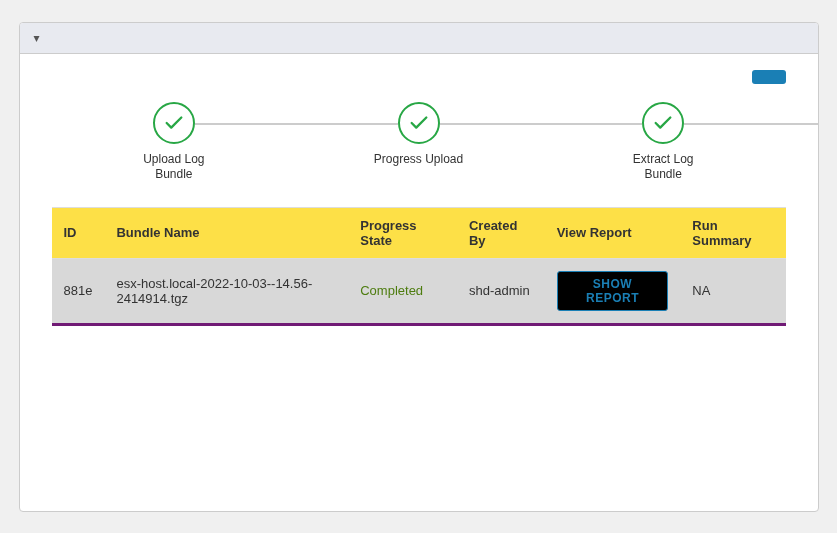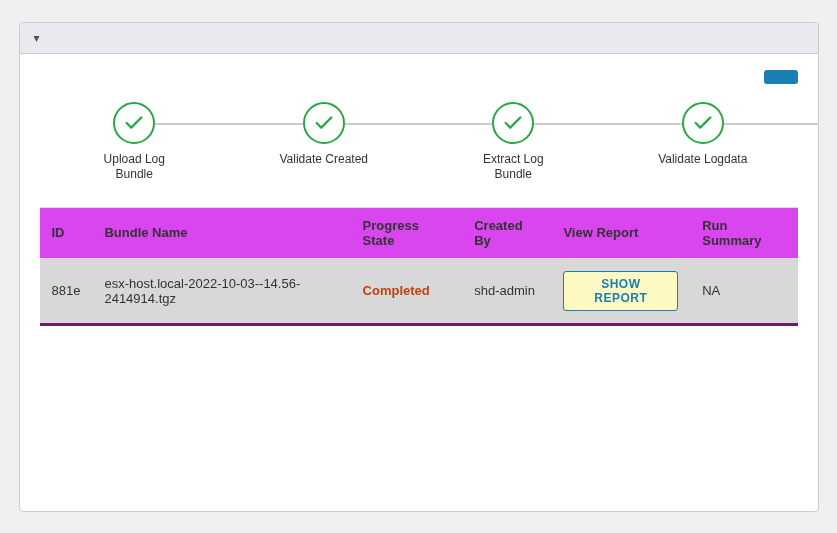--- a/index.html
+++ b/index.html
@@ -32,21 +32,21 @@
     .card-header-title {
       font-size: 14px;
       font-weight: 600;
       color: #333;
     }
     .chevron-icon {
       font-size: 12px;
       color: #555;
     }
     .card-body {
-      padding: 16px 20px;
+      padding: 16px 32px;
     }
     .refresh-row {
       display: flex;
       justify-content: flex-end;
       margin-bottom: 18px;
     }
     .refresh-btn {
       background: #1a7fb5;
       color: #fff;
       border: none;
@@ -122,47 +122,47 @@
       max-width: 110px;
     }
 
     
     .data-table {
       width: 100%;
       border-collapse: collapse;
       font-size: 13px;
     }
     .data-table thead tr {
-      background: #d946ef;
+      background: #fde047;
       border-top: 1px solid #ddd;
       border-bottom: 1px solid #ddd;
     }
     .data-table thead th {
       padding: 10px 12px;
       text-align: left;
       font-weight: 600;
       color: #333;
       font-size: 13px;
     }
     .data-table tbody tr {
       background: #d8d8d8;
       border-bottom: 3px solid #701a75;
     }
     .data-table tbody td {
       padding: 12px 12px;
       color: #333;
       vertical-align: middle;
     }
     .completed-text {
-      color: #c2410c;
-      font-weight: 700;
+      color: #4d7c0f;
+      font-weight: 400;
     }
     .show-report-btn {
       border: 1px solid #1a7fb5;
-      background: #fef9c3;
+      background: #000000;
       color: #1a7fb5;
       padding: 5px 12px;
       border-radius: 3px;
       font-size: 12px;
       font-weight: bold;
       cursor: pointer;
       letter-spacing: 0.5px;
     }
   </style>
 </head>
@@ -192,41 +192,31 @@
           <div class="step-label">Upload Log
 Bundle</div>
         </div>
         <div class="step-container">
           <div class="step-connector"></div>
           <div class="step-circle">
             <svg viewBox="0 0 24 24" fill="none" stroke="#28a745" stroke-width="2.5" stroke-linecap="round" stroke-linejoin="round">
               <polyline points="20 6 9 17 4 12"></polyline>
             </svg>
           </div>
-          <div class="step-label">Validate Created</div>
+          <div class="step-label">Progress Upload</div>
         </div>
         <div class="step-container">
           <div class="step-connector"></div>
           <div class="step-circle">
             <svg viewBox="0 0 24 24" fill="none" stroke="#28a745" stroke-width="2.5" stroke-linecap="round" stroke-linejoin="round">
               <polyline points="20 6 9 17 4 12"></polyline>
             </svg>
           </div>
           <div class="step-label">Extract Log
 Bundle</div>
-        </div>
-        <div class="step-container">
-          <div class="step-connector"></div>
-          <div class="step-circle">
-            <svg viewBox="0 0 24 24" fill="none" stroke="#28a745" stroke-width="2.5" stroke-linecap="round" stroke-linejoin="round">
-              <polyline points="20 6 9 17 4 12"></polyline>
-            </svg>
-          </div>
-          <div class="step-label">Validate
-Logdata</div>
         </div>
       </div>
 
     <table class="data-table">
       <thead>
         <tr id="table-header-row">
             <th>ID</th>
             <th>Bundle Name</th>
             <th>Progress State</th>
             <th>Created By</th>

